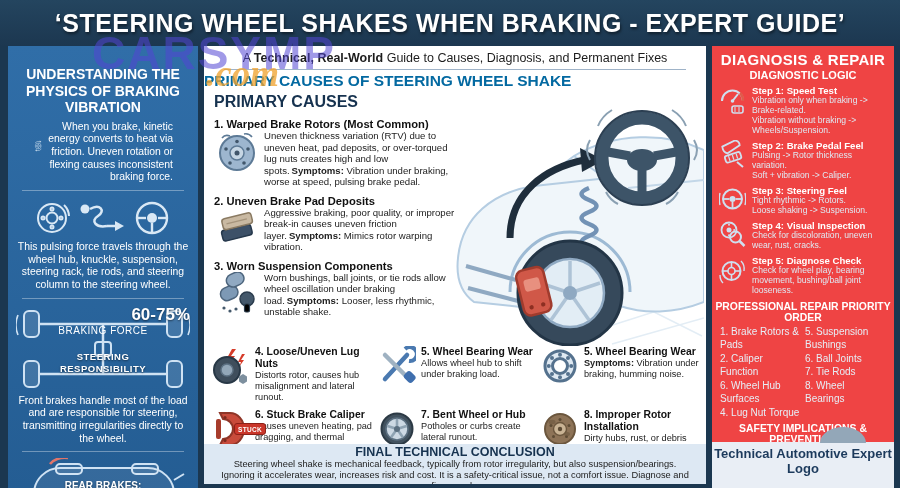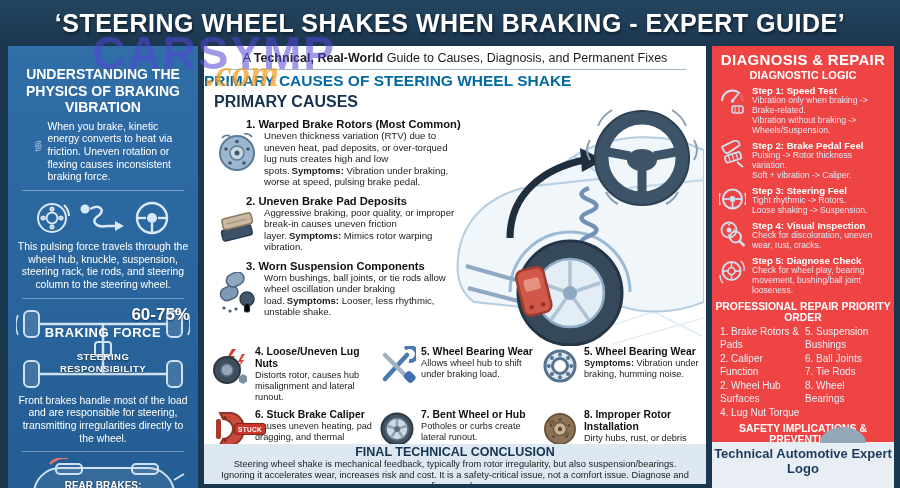--- a/index.html
+++ b/index.html
@@ -17,48 +17,48 @@
   .wm-brand { position:absolute; left:92px; top:26px; z-index:40; font-size:46px; font-weight:800;
               letter-spacing:2px; color:rgba(82,70,212,0.55); pointer-events:none; }
   .wm-tld { position:absolute; left:206px; top:52px; z-index:40; font-size:37px; font-weight:bold;
             font-style:italic; font-family:"Liberation Serif", serif; color:rgba(240,164,50,0.78);
             pointer-events:none; }
 
   
   .sidebar-left { position:absolute; left:8px; top:46px; width:190px; height:442px;
                   background:linear-gradient(#306ea8,#245d93); color:#fff; overflow:hidden; }
   .ls-title { padding:20px 6px 2px; text-align:center; font-size:14px; font-weight:bold; line-height:1.18; }
-  .ls-row { display:flex; gap:4px; align-items:flex-start; padding:3px 25px 0; }
+  .ls-row { display:flex; gap:4px; align-items:flex-start; padding:3px 25px 0;text-align:right; }
   .ls-p { font-size:10.4px; line-height:1.22; }
   .ls-p-center { font-size:10.4px; line-height:1.22; text-align:center; padding:0 9px; }
   .ls-div { border-top:1px solid rgba(255,255,255,.35); margin:6px 14px; }
   .ls-iconrow { display:flex; align-items:center; justify-content:center; gap:6px; padding:0 6px 2px; }
   .ls-stat { position:relative; height:88px; margin:1px 8px 2px; }
   .ls-stat svg { position:absolute; left:0; top:0; }
   .stat-value { position:absolute; left:0; right:0; top:0; text-align:right; font-size:17px;
                 font-weight:bold; text-shadow:0 1px 2px rgba(0,0,0,.5); }
-  .stat-label { position:absolute; left:0; right:0; top:20px; text-align:center; font-size:13px;
-                font-weight:bold; letter-spacing:.5px; }
+  .stat-label { position:absolute; left:0; right:0; top:20px; text-align:center; font-size:10px;
+                font-weight:normal; letter-spacing:.5px; }
   .stat-label2 { position:absolute; left:0; right:0; top:46px; text-align:center; font-size:9.5px;
                  font-weight:bold; letter-spacing:.5px; white-space:pre-line; line-height:1.25;
                  text-shadow:0 1px 2px rgba(0,0,0,.5); }
   .ls-car { position:relative; height:78px; margin:0 8px; }
   .ls-car svg { position:absolute; left:0; top:0; }
   .rear-label { position:absolute; left:0; right:0; top:22px; text-align:center; font-size:10px;
                 font-weight:bold; white-space:pre-line; line-height:1.25; text-shadow:0 1px 2px rgba(0,0,0,.5); }
 
   
   .center-panel { position:absolute; left:204px; top:46px; width:502px; height:442px; background:#fff; }
   .subtitle { text-align:center; font-size:12.5px; color:#1c1c1c; padding-top:5px; }
   .center-divider { border-top:1.5px solid #9fb3c8; margin:4px 20px 2px; }
   .main-heading { font-size:15.5px; font-weight:bold; color:#0369a1; }
   .section-heading { font-size:16px; font-weight:bold; color:#16324f; margin:3px 0 0 10px; }
   .causes-col { position:absolute; left:10px; top:72px; width:248px; }
   .cause { margin-bottom:7px; }
-  .cause-title { font-size:11.2px; font-weight:bold; color:#111;margin-left:32px; }
+  .cause-title { font-size:11.2px; font-weight:bold; color:#111; }
   .cause-row { display:flex; gap:6px; align-items:flex-start; padding-left:2px; }
   .cause-icon { flex:0 0 42px; position:relative; }
   .cause-body { font-size:9.6px; line-height:1.2; color:#222; }
   .sym { margin-left:2px; }
   .car-illustration { position:absolute; left:248px; top:50px; width:252px; height:250px; }
   .causes-grid { position:absolute; left:8px; top:300px; width:490px; display:grid;
                  grid-template-columns:1fr 0.98fr 1fr; column-gap:5px; row-gap:7px; }
   .gcell { display:flex; gap:5px; align-items:flex-start; }
   .gicon { flex:0 0 38px; position:relative; }
   .gtitle { font-size:10.4px; font-weight:bold; color:#111; line-height:1.15; }
@@ -526,21 +526,21 @@
         <div class="step-title">Step 5: Diagnose Check</div>
         <div class="step-body">Check for wheel play, bearing movement, bushing/ball joint looseness.</div>
       </div>
     </div>
 
     <div class="sr-h2">PROFESSIONAL REPAIR PRIORITY ORDER</div>
     <div class="priority">
       <div class="priority-col">
         <div>1. Brake Rotors &amp; Pads</div>
         <div>2. Caliper Function</div>
-        <div>2. Wheel Hub Surfaces</div>
+        <div>6. Wheel Hub Surfaces</div>
         <div>4. Lug Nut Torque</div>
       </div>
       <div class="priority-col">
         <div>5. Suspension Bushings</div>
         <div>6. Ball Joints</div>
         <div>7. Tie Rods</div>
         <div>8. Wheel Bearings</div>
       </div>
     </div>
 

